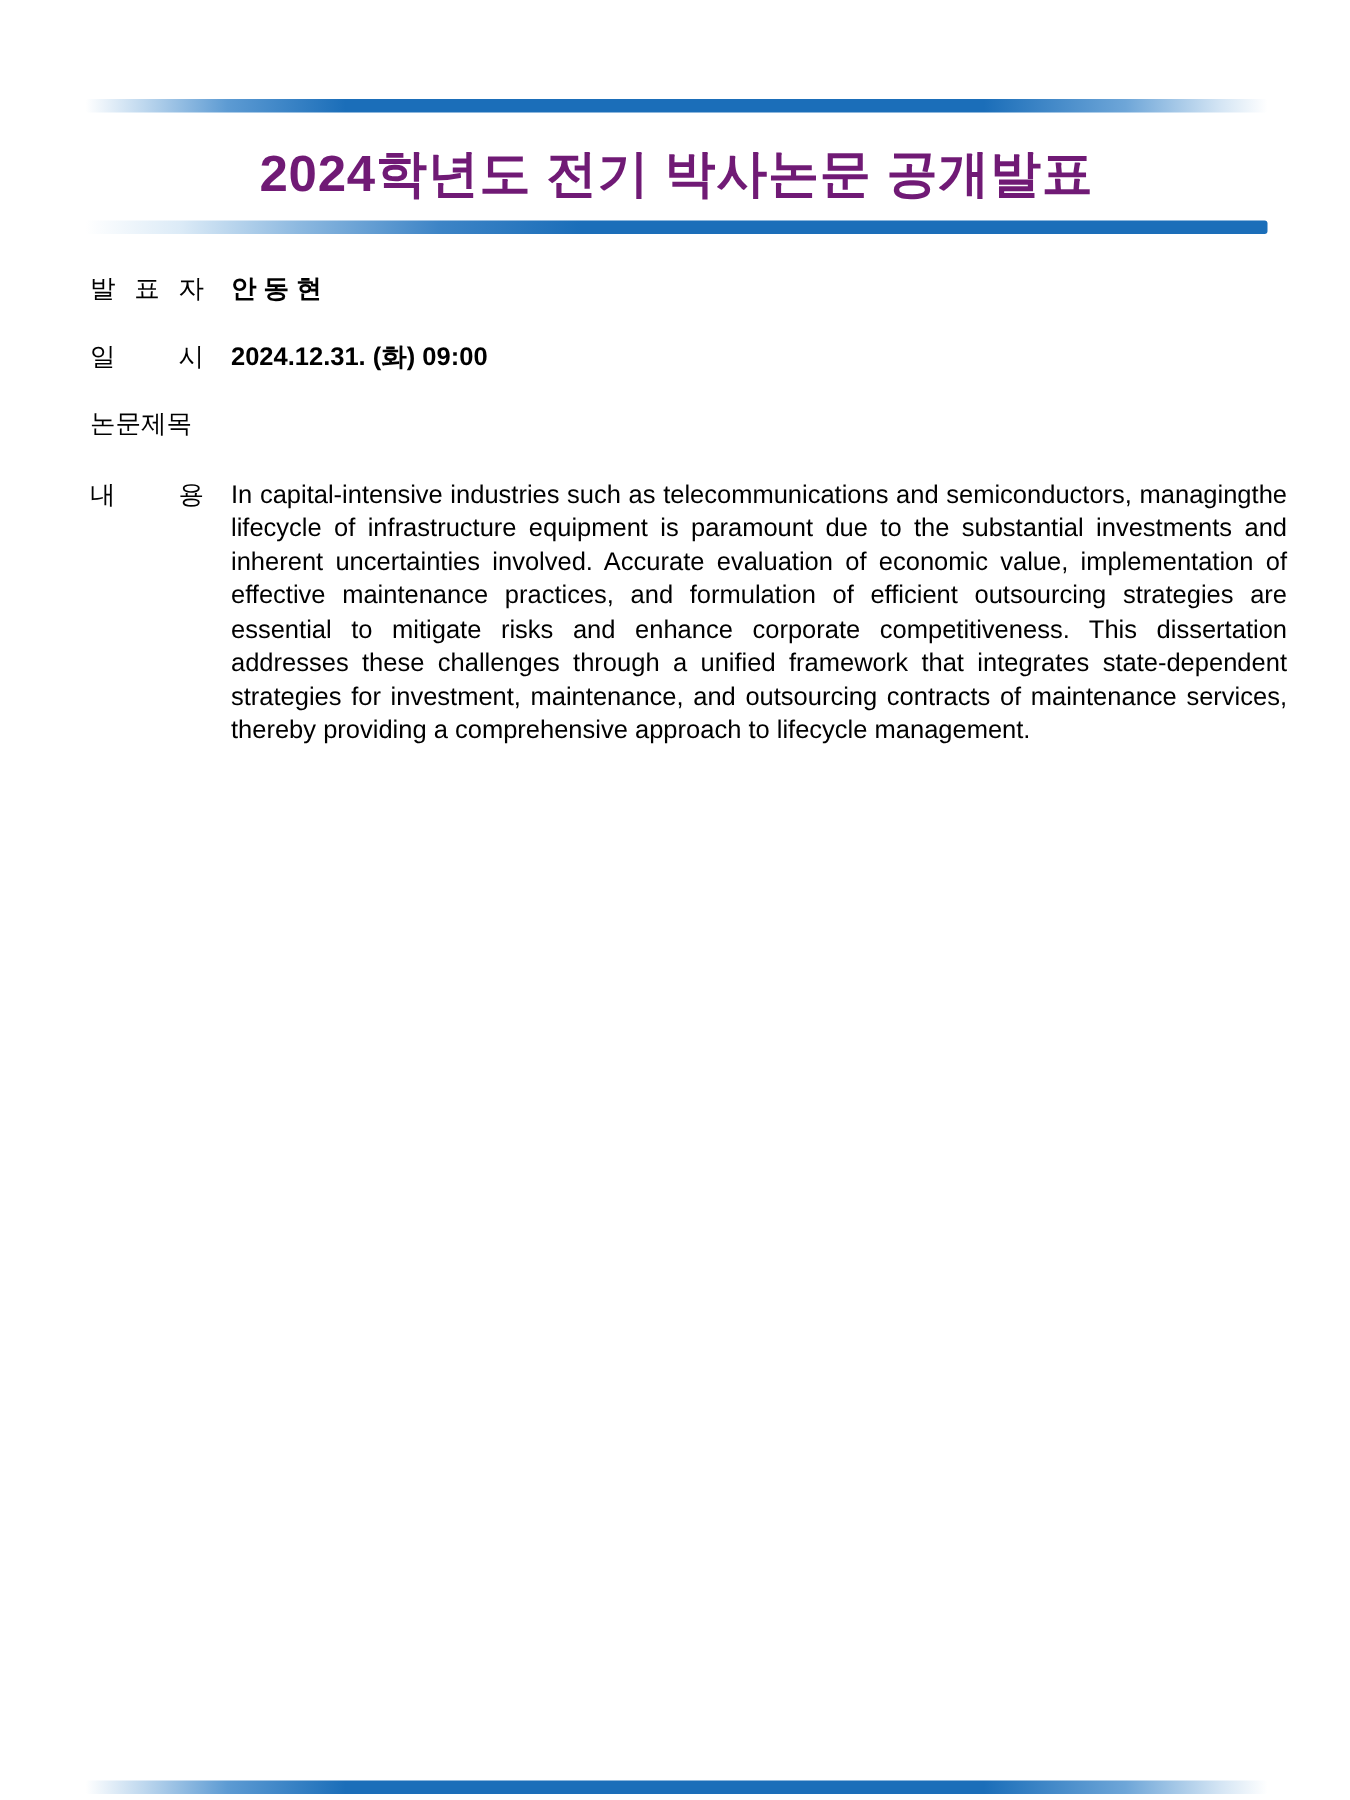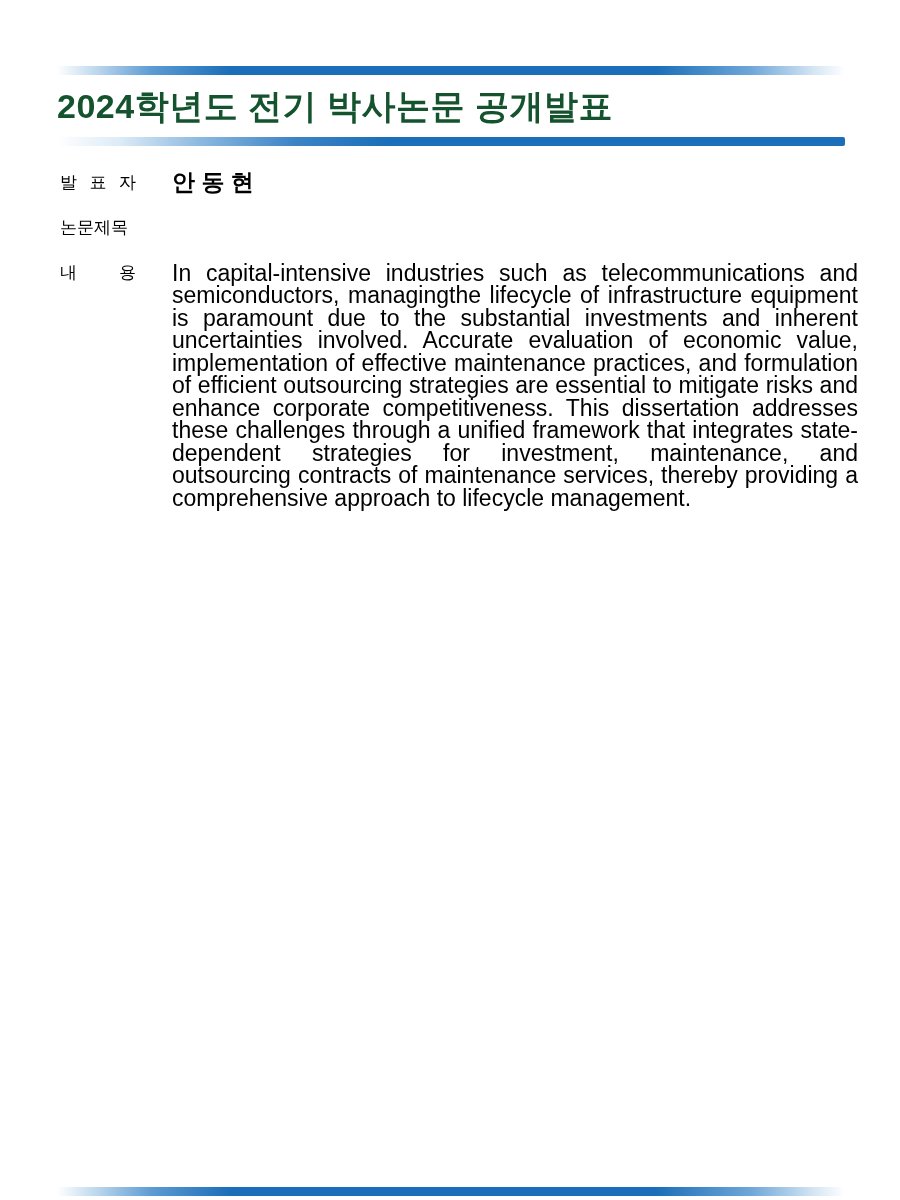--- a/index.html
+++ b/index.html
@@ -28,55 +28,56 @@
   .rule-leftfade {
     background: linear-gradient(90deg,
       rgba(255,255,255,0) 0%, #dcebf7 8%, #8db9e0 18%, #3d84c6 30%,
       #1b6eb9 42%, #1b6eb9 100%);
   }
   .rule-top { margin-top: 66px; }
   .footer-rule { position: absolute; left: 57px; bottom: 4px; margin: 0; }
 
   .title {
     width: 788px;
-    margin: 10px 0 9px 57px;
+    margin: 20px 0 9px 57px;
+    text-align: center;
     font-size: 34px;
     font-weight: 800;
     letter-spacing: 0.5px;
     line-height: 1.25;
-    color: #14532d;
+    color: #701a75;
   }
 
   .rows {
     margin-top: 26px;
     padding: 0 42px 0 60px;
   }
   .field-row {
     display: grid;
     grid-template-columns: 76px 1fr;
-    column-gap: 36px;
+    column-gap: 18px;
     align-items: start;
   }
   .field-row:nth-child(1) { margin-bottom: 24px; }
   .field-row:nth-child(2) { margin-bottom: 24px; }
   .field-row:nth-child(3) { margin-bottom: 26px; }
   .field-row:nth-child(4) { margin-bottom: 21px; }
   .field-row:nth-child(5) { margin-bottom: 26px; }
 
   .field-label {
     font-size: 17px;
     line-height: 21px;
     text-align: justify;
     text-align-last: justify;
     -moz-text-align-last: justify;
     white-space: normal;
     color: #000000;
   }
   .field-value {
-    font-size: 23px;
+    font-size: 17px;
     line-height: 21px;
     color: #000000;
   }
   .field-value.bold { font-weight: 700; }
   .field-value.justify {
     text-align: justify;
     line-height: 22.5px;
   }
   .field-value.title-lines { line-height: 23px; }
 </style>
@@ -90,20 +91,24 @@
   <h1 class="title">2024학년도 전기 박사논문 공개발표</h1>
 
   <div class="rule rule-leftfade"></div>
 
   <div class="rows" id="rows">
   <div class="field-row">
     <div class="field-label">발 표 자</div>
     <div class="field-value bold">안 동 현</div>
   </div>
 
+  <div class="field-row">
+    <div class="field-label">일 시</div>
+    <div class="field-value bold">2024.12.31. (화) 09:00</div>
+  </div>
 
 
   <div class="field-row">
     <div class="field-label">논문제목</div>
   </div>
 
   <div class="field-row">
     <div class="field-label">내 용</div>
     <div class="field-value justify">In capital-intensive industries such as telecommunications and semiconductors, managingthe lifecycle of infrastructure equipment is paramount due to the substantial investments and inherent uncertainties involved. Accurate evaluation of economic value, implementation of effective maintenance practices, and formulation of efficient outsourcing strategies are essential to mitigate risks and enhance corporate competitiveness. This dissertation addresses these challenges through a unified framework that integrates state-dependent strategies for investment, maintenance, and outsourcing contracts of maintenance services, thereby providing a comprehensive approach to lifecycle management.</div>
   </div>

